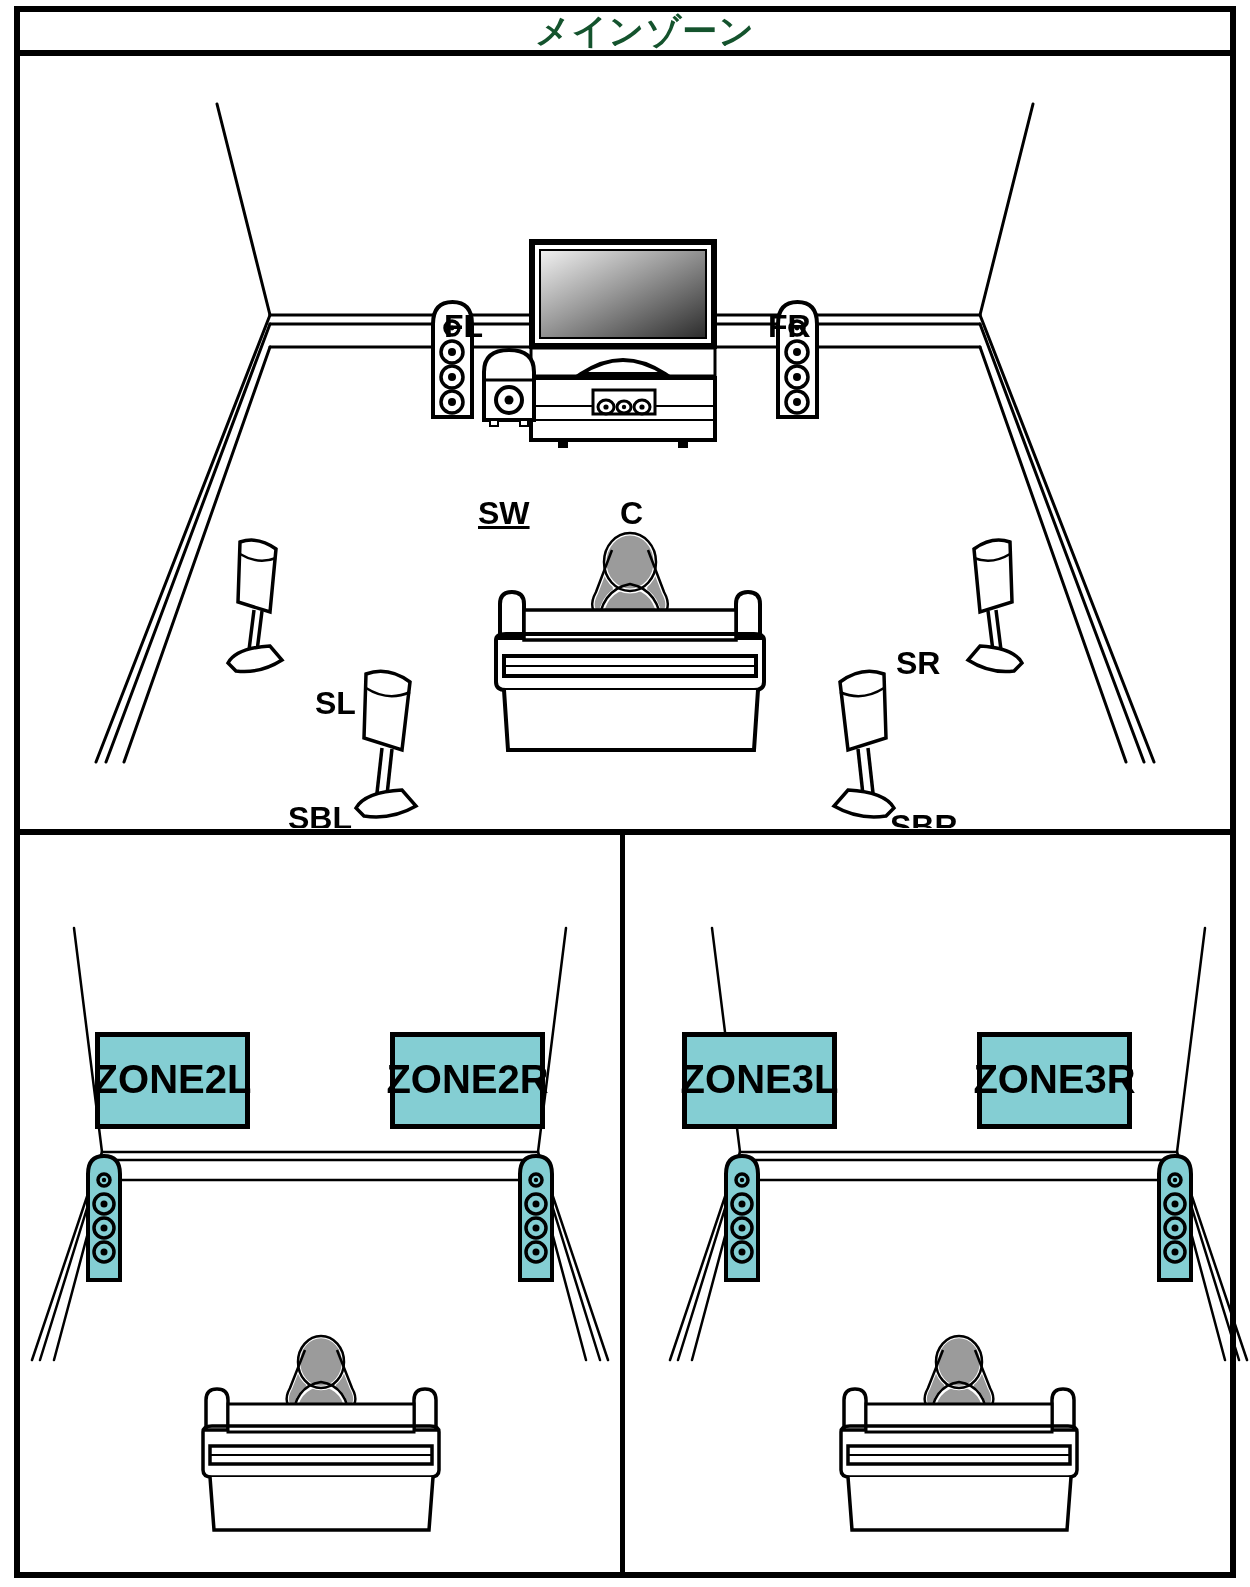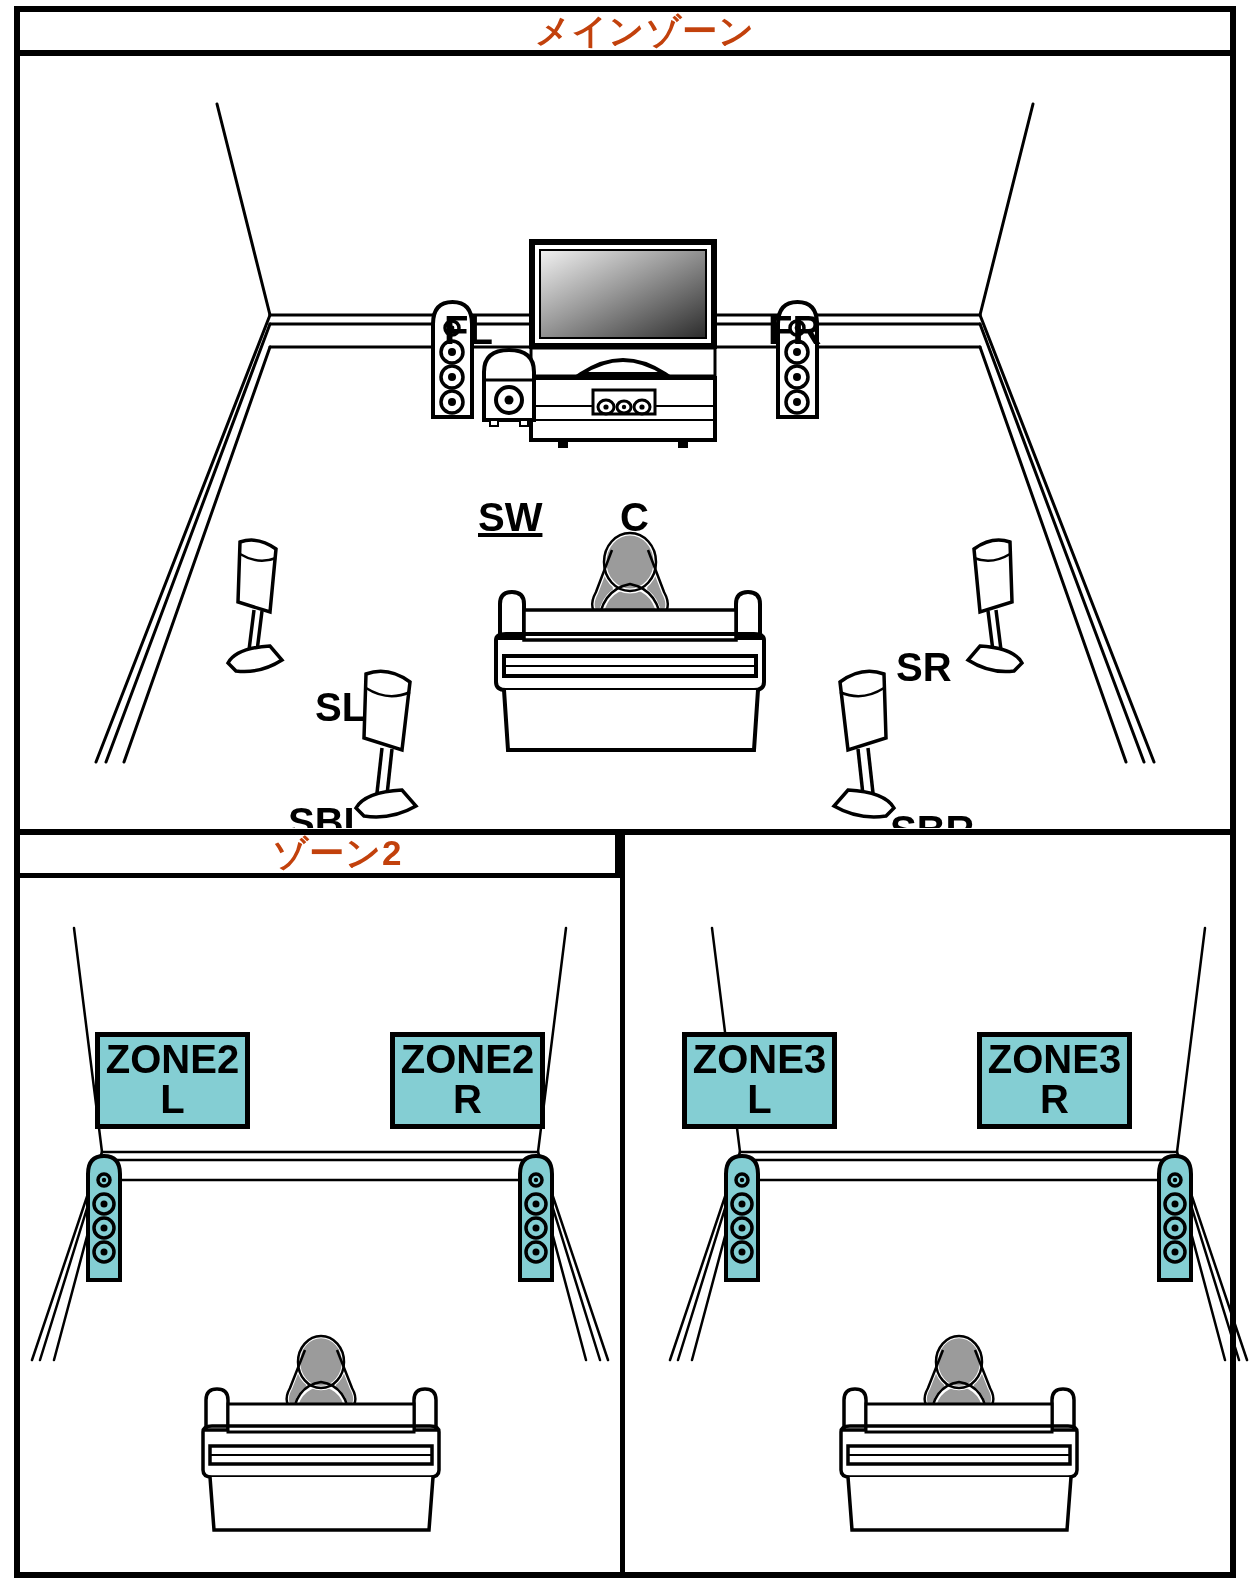--- a/index.html
+++ b/index.html
@@ -31,21 +31,21 @@
   }
 
   
   .title-bar {
     position: absolute;
     display: flex;
     align-items: center;
     justify-content: center;
     box-sizing: border-box;
     font-weight: bold;
-    color: #c2410c;
+    color: #14532d;
     letter-spacing: 1px;
     padding-left: 40px;
   }
   #main-title {
     left: 20px;
     top: 12px;
     width: 1210px;
     height: 44px;
     font-size: 35px;
     border-bottom: 6px solid #000;
@@ -91,21 +91,21 @@
   .panel { position: absolute; overflow: hidden; }
   #main-panel  { left: 20px;  top: 62px;   width: 1210px; height: 766px; }
   #zone2-panel { left: 20px;  top: 880px;  width: 600px;  height: 698px; }
   #zone3-panel { left: 612px; top: 880px;  width: 605px;  height: 698px; padding-left: 44px; }
 
   .panel svg { display: block; width: 100%; height: 100%; }
 
   
   .spk-label {
     position: absolute;
-    font-size: 40px;
+    font-size: 32px;
     font-weight: bold;
     color: #000;
     white-space: nowrap;
     line-height: 1;
   }
   #lbl-fl  { left: 424px; top: 248px; }
   #lbl-fr  { left: 748px; top: 248px; }
   #lbl-sw  { left: 458px; top: 435px; text-decoration: underline; }
   #lbl-c   { left: 600px; top: 435px; }
   #lbl-sl  { left: 295px; top: 585px; margin-top: 40px; }
@@ -113,21 +113,20 @@
   #lbl-sbl { left: 268px; top: 740px; }
   #lbl-sbr { left: 870px; top: 748px; }
 
   
   .zone-box {
     position: absolute;
     background: #84ced3;
     border: 5px solid #000;
     box-sizing: border-box;
     display: flex;
-    flex-direction: column;
     align-items: center;
     justify-content: center;
     color: #000;
     font-weight: bold;
     font-size: 40px;
     line-height: 0.98;
     padding: 2px 4px 4px 4px;
   }
   .zone-box .l2 { display: block; }
 </style>
@@ -300,21 +299,20 @@
     <div class="spk-label" id="lbl-c">C</div>
     <div class="spk-label" id="lbl-sl">SL</div>
     <div class="spk-label" id="lbl-sr">SR</div>
     <div class="spk-label" id="lbl-sbl">SBL</div>
     <div class="spk-label" id="lbl-sbr">SBR</div>
   </div>
 
   <div id="zone-top-rule"></div>
   <div id="zone-divider"></div>
 
-  <div class="title-bar" id="zone2-title">ゾーン2</div>
 
   <div class="panel" id="zone2-panel">
     <svg viewBox="0 0 600 698" preserveAspectRatio="none">
       <g fill="none" stroke="#000" stroke-width="2.5" stroke-linecap="round" stroke-linejoin="round">
         <g>
           <path d="M 54 48 L 82 272"></path>
           <path d="M 546 48 L 518 272"></path>
         </g>
         <g>
           <path d="M 82 272 L 518 272"></path>

